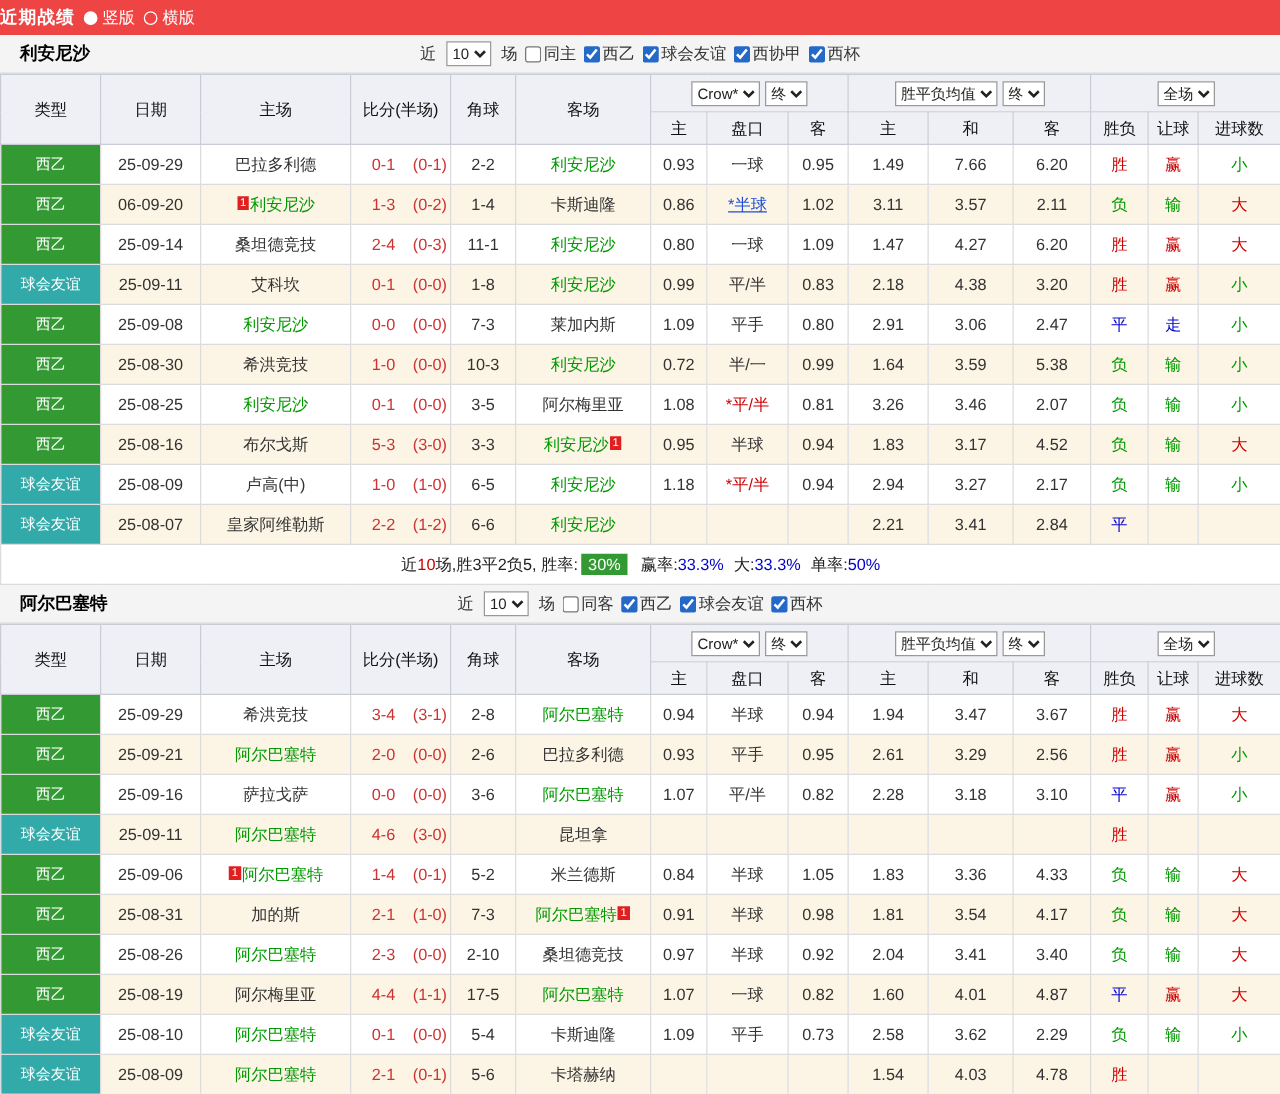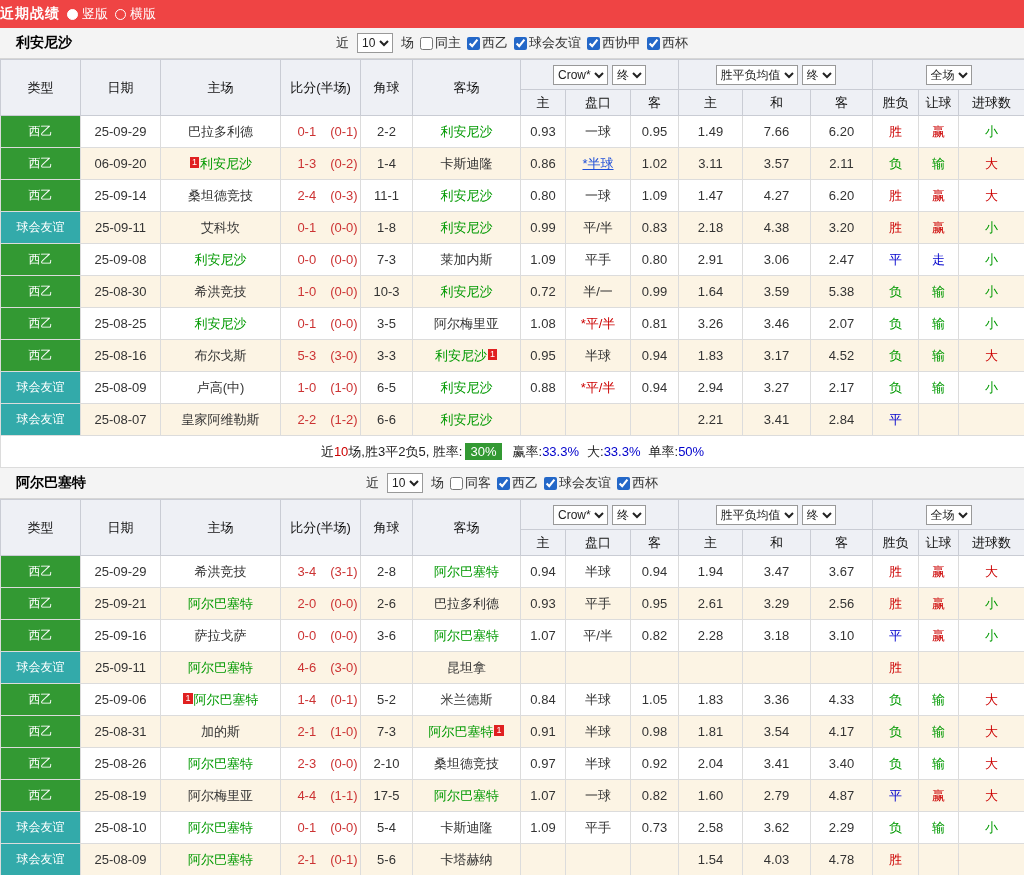--- a/index.html
+++ b/index.html
@@ -255,21 +255,21 @@
             <td style="color: rgb(0, 153, 0);">输</td>
             <td style="color: rgb(204, 0, 0);">大</td>
           </tr>
           <tr>
             <td class="type" style="background: rgb(51, 170, 170);">球会友谊</td>
             <td class="date">25-08-09</td>
             <td class="teamcell"><span class="team-opp">卢高(中)</span></td>
             <td class="score"><span class="ft">1-0</span><span class="ht">(1-0)</span></td>
             <td class="corner">6-5</td>
             <td class="teamcell"><span class="team-self">利安尼沙</span></td>
-            <td class="odds">0.88</td>
+            <td class="odds">1.18</td>
             <td class="odds" style="color: rgb(204, 0, 0);">*平/半</td>
             <td class="odds">0.94</td>
             <td class="odds">2.94</td>
             <td class="odds">3.27</td>
             <td class="odds">2.17</td>
             <td style="color: rgb(0, 153, 0);">负</td>
             <td style="color: rgb(0, 153, 0);">输</td>
             <td style="color: rgb(0, 153, 0);">小</td>
           </tr>
           <tr class="alt">
@@ -488,21 +488,21 @@
             <td class="type" style="background: rgb(51, 153, 51);">西乙</td>
             <td class="date">25-08-19</td>
             <td class="teamcell"><span class="team-opp">阿尔梅里亚</span></td>
             <td class="score"><span class="ft">4-4</span><span class="ht">(1-1)</span></td>
             <td class="corner">17-5</td>
             <td class="teamcell"><span class="team-self">阿尔巴塞特</span></td>
             <td class="odds">1.07</td>
             <td class="odds">一球</td>
             <td class="odds">0.82</td>
             <td class="odds">1.60</td>
-            <td class="odds">2.79</td>
+            <td class="odds">4.01</td>
             <td class="odds">4.87</td>
             <td style="color: rgb(0, 0, 204);">平</td>
             <td style="color: rgb(204, 0, 0);">赢</td>
             <td style="color: rgb(204, 0, 0);">大</td>
           </tr>
           <tr>
             <td class="type" style="background: rgb(51, 170, 170);">球会友谊</td>
             <td class="date">25-08-10</td>
             <td class="teamcell"><span class="team-self">阿尔巴塞特</span></td>
             <td class="score"><span class="ft">0-1</span><span class="ht">(0-0)</span></td>

